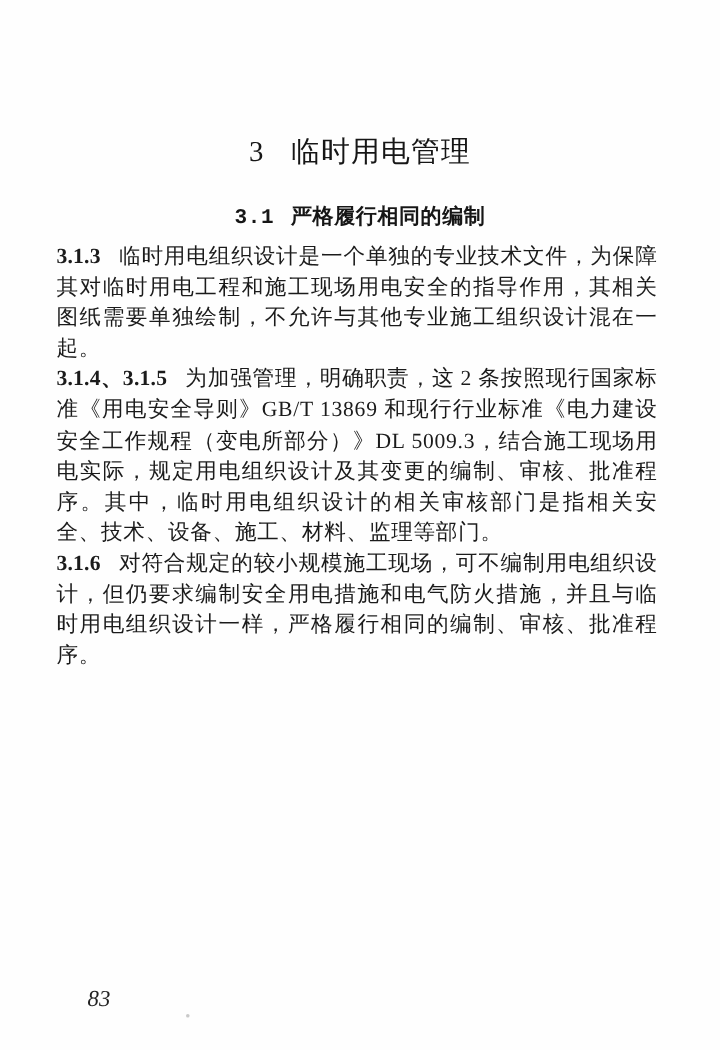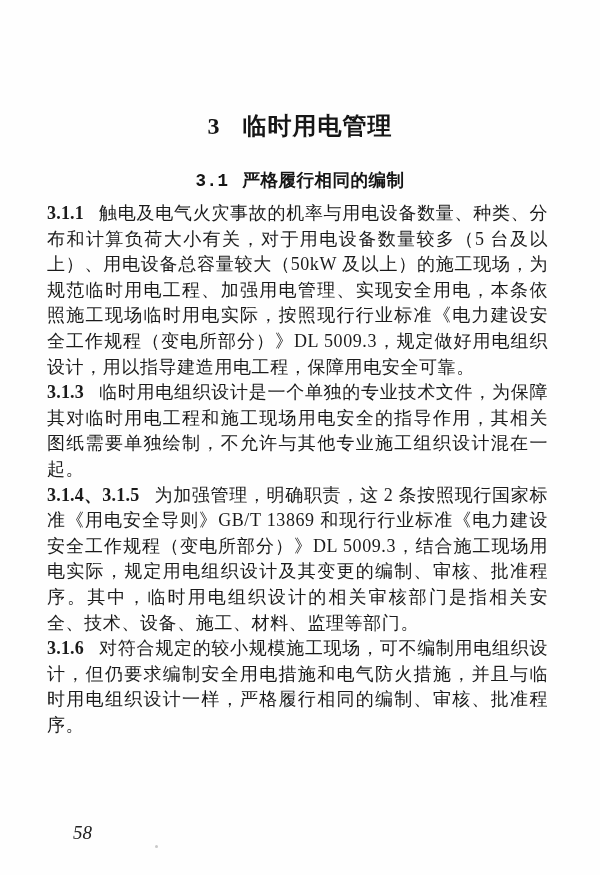--- a/index.html
+++ b/index.html
@@ -14,21 +14,21 @@
     font-family: "Liberation Serif", "DejaVu Serif", serif;
   }
   .chapter-title {
     position: absolute;
     top: 110px;
     left: 0;
     width: 100%;
     text-align: center;
     font-family: "Liberation Sans", "DejaVu Sans", sans-serif;
     font-size: 24px;
-    font-weight: bold;
+    font-weight: normal;
     letter-spacing: 1px;
     color: #161616;
   }
   .chapter-title .num {
     font-family: "Liberation Serif", "DejaVu Serif", serif;
     margin-right: 22px;
   }
   .section-title {
     position: absolute;
     top: 168px;
@@ -90,23 +90,22 @@
 
   <h1 class="chapter-title">
     <span class="num">3</span><span>临时用电管理</span>
   </h1>
 
   <h2 class="section-title">
     <span class="num">3.1</span><span>严格履行相同的编制</span>
   </h2>
 
   <div class="body-text">
-    <p class="para"><span class="pnum">3.1.1</span><span>触电及电气火灾事故的机率与用电设备数量、种类、分布和计算负荷大小有关，对于用电设备数量较多（5 台及以上）、用电设备总容量较大（50kW 及以上）的施工现场，为规范临时用电工程、加强用电管理、实现安全用电，本条依照施工现场临时用电实际，按照现行行业标准《电力建设安全工作规程（变电所部分）》DL 5009.3，规定做好用电组织设计，用以指导建造用电工程，保障用电安全可靠。</span></p>
     <p class="para"><span class="pnum">3.1.3</span><span>临时用电组织设计是一个单独的专业技术文件，为保障其对临时用电工程和施工现场用电安全的指导作用，其相关图纸需要单独绘制，不允许与其他专业施工组织设计混在一起。</span></p>
     <p class="para"><span class="pnum">3.1.4、3.1.5</span><span>为加强管理，明确职责，这 2 条按照现行国家标准《用电安全导则》GB/T 13869 和现行行业标准《电力建设安全工作规程（变电所部分）》DL 5009.3，结合施工现场用电实际，规定用电组织设计及其变更的编制、审核、批准程序。其中，临时用电组织设计的相关审核部门是指相关安全、技术、设备、施工、材料、监理等部门。</span></p>
     <p class="para"><span class="pnum">3.1.6</span><span>对符合规定的较小规模施工现场，可不编制用电组织设计，但仍要求编制安全用电措施和电气防火措施，并且与临时用电组织设计一样，严格履行相同的编制、审核、批准程序。</span></p>
   </div>
 
-  <div class="page-number">58</div>
+  <div class="page-number">83</div>
 
   <div class="speck"></div>
 
 </div>
 
 </body></html>

